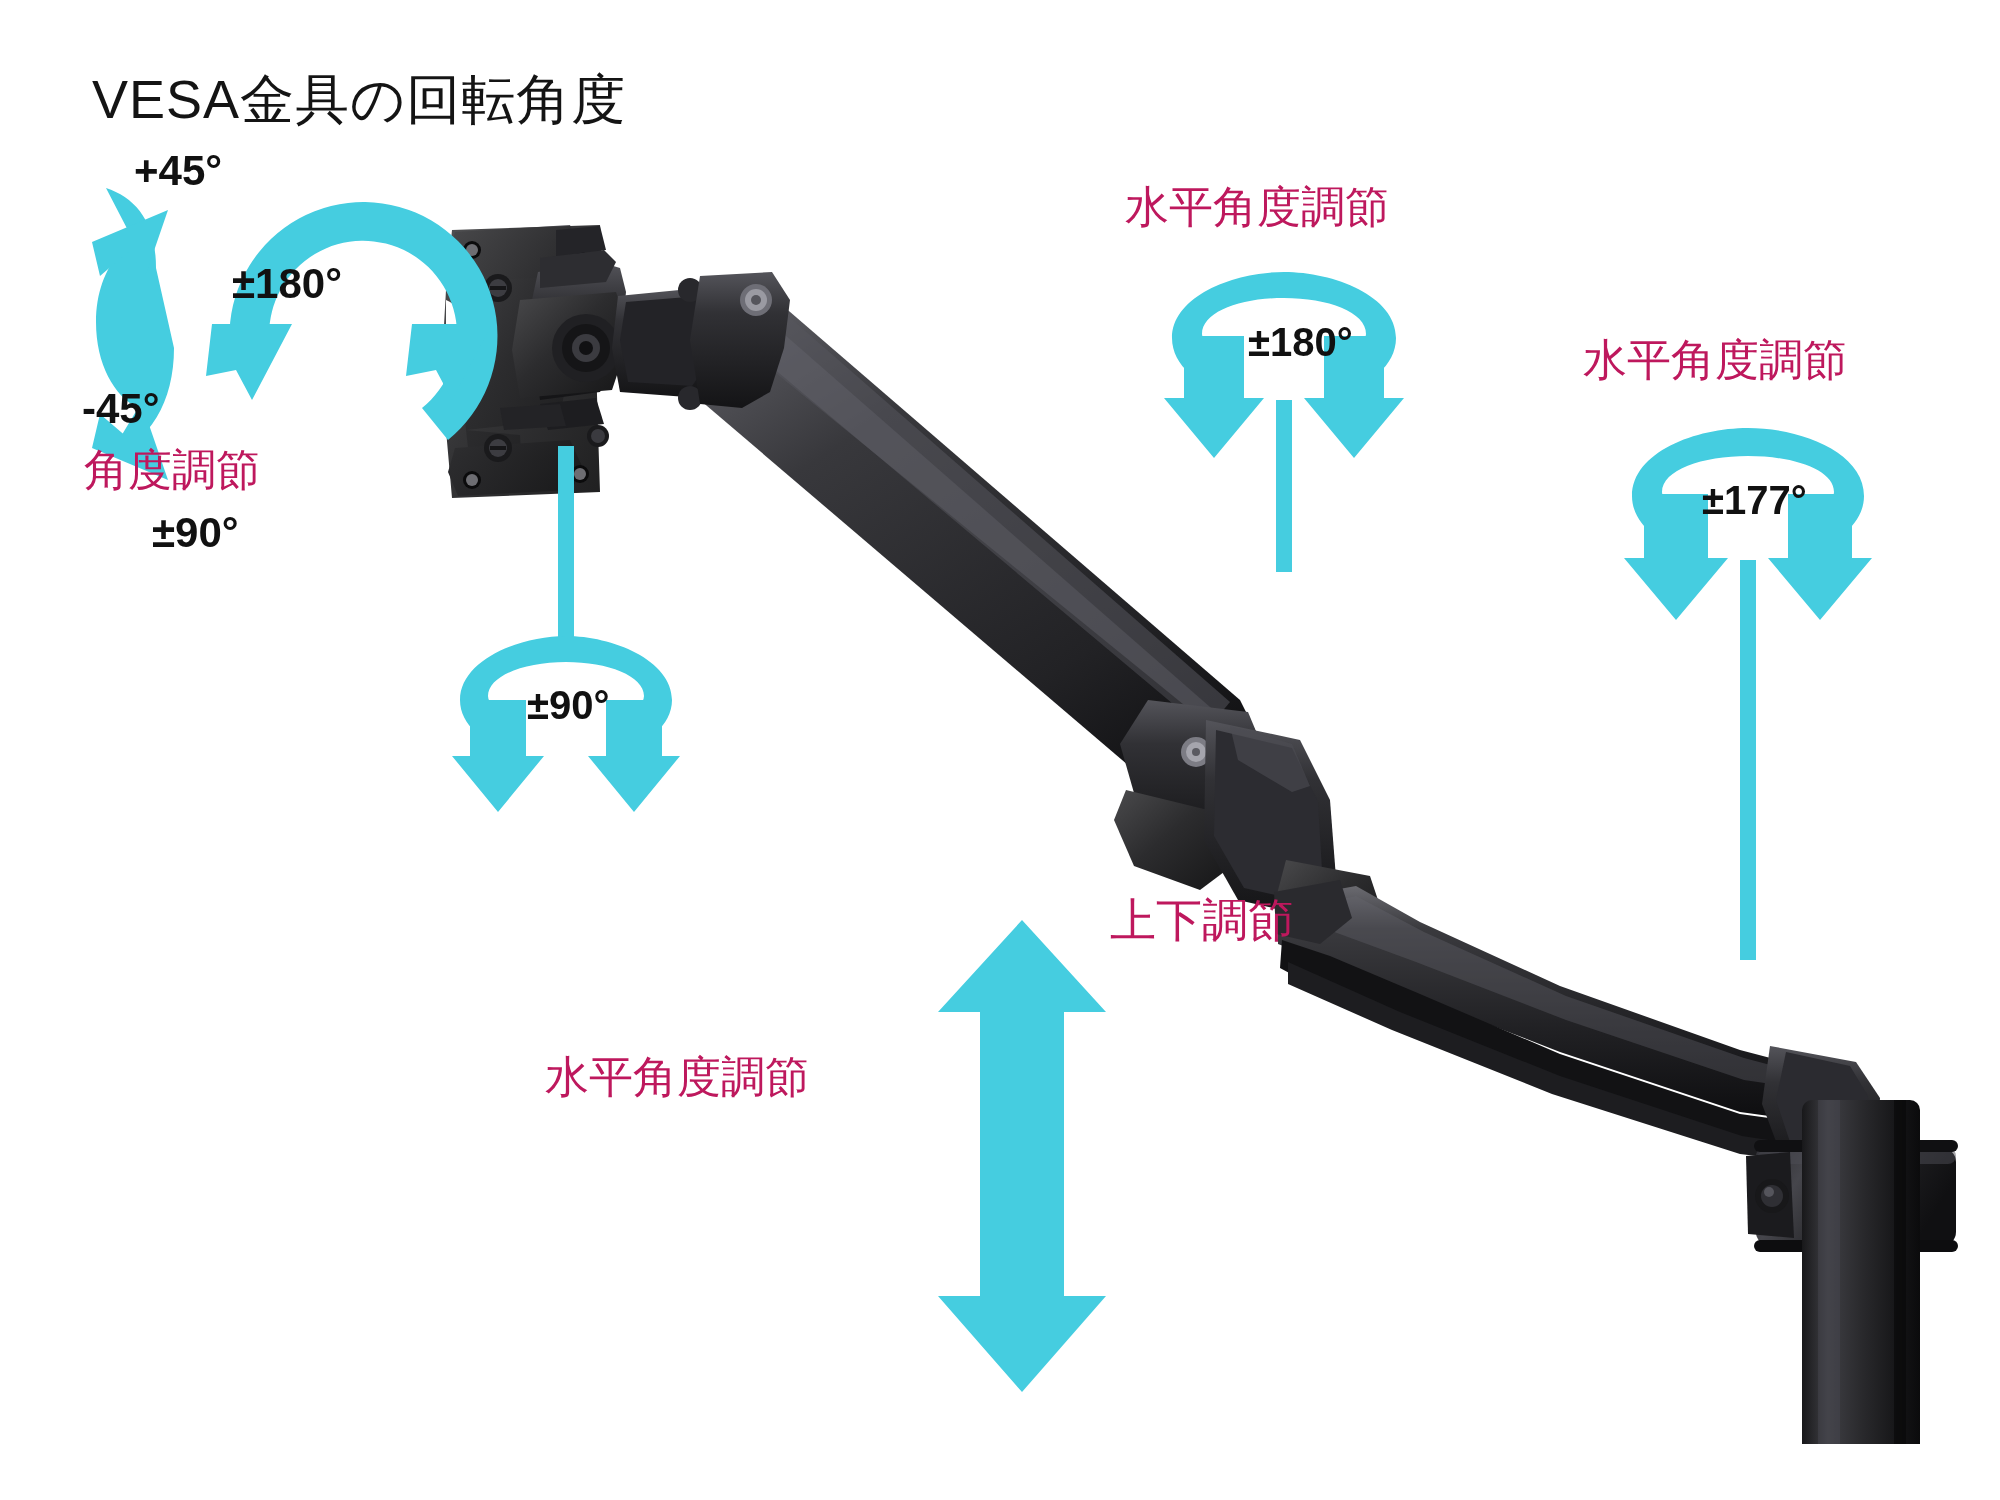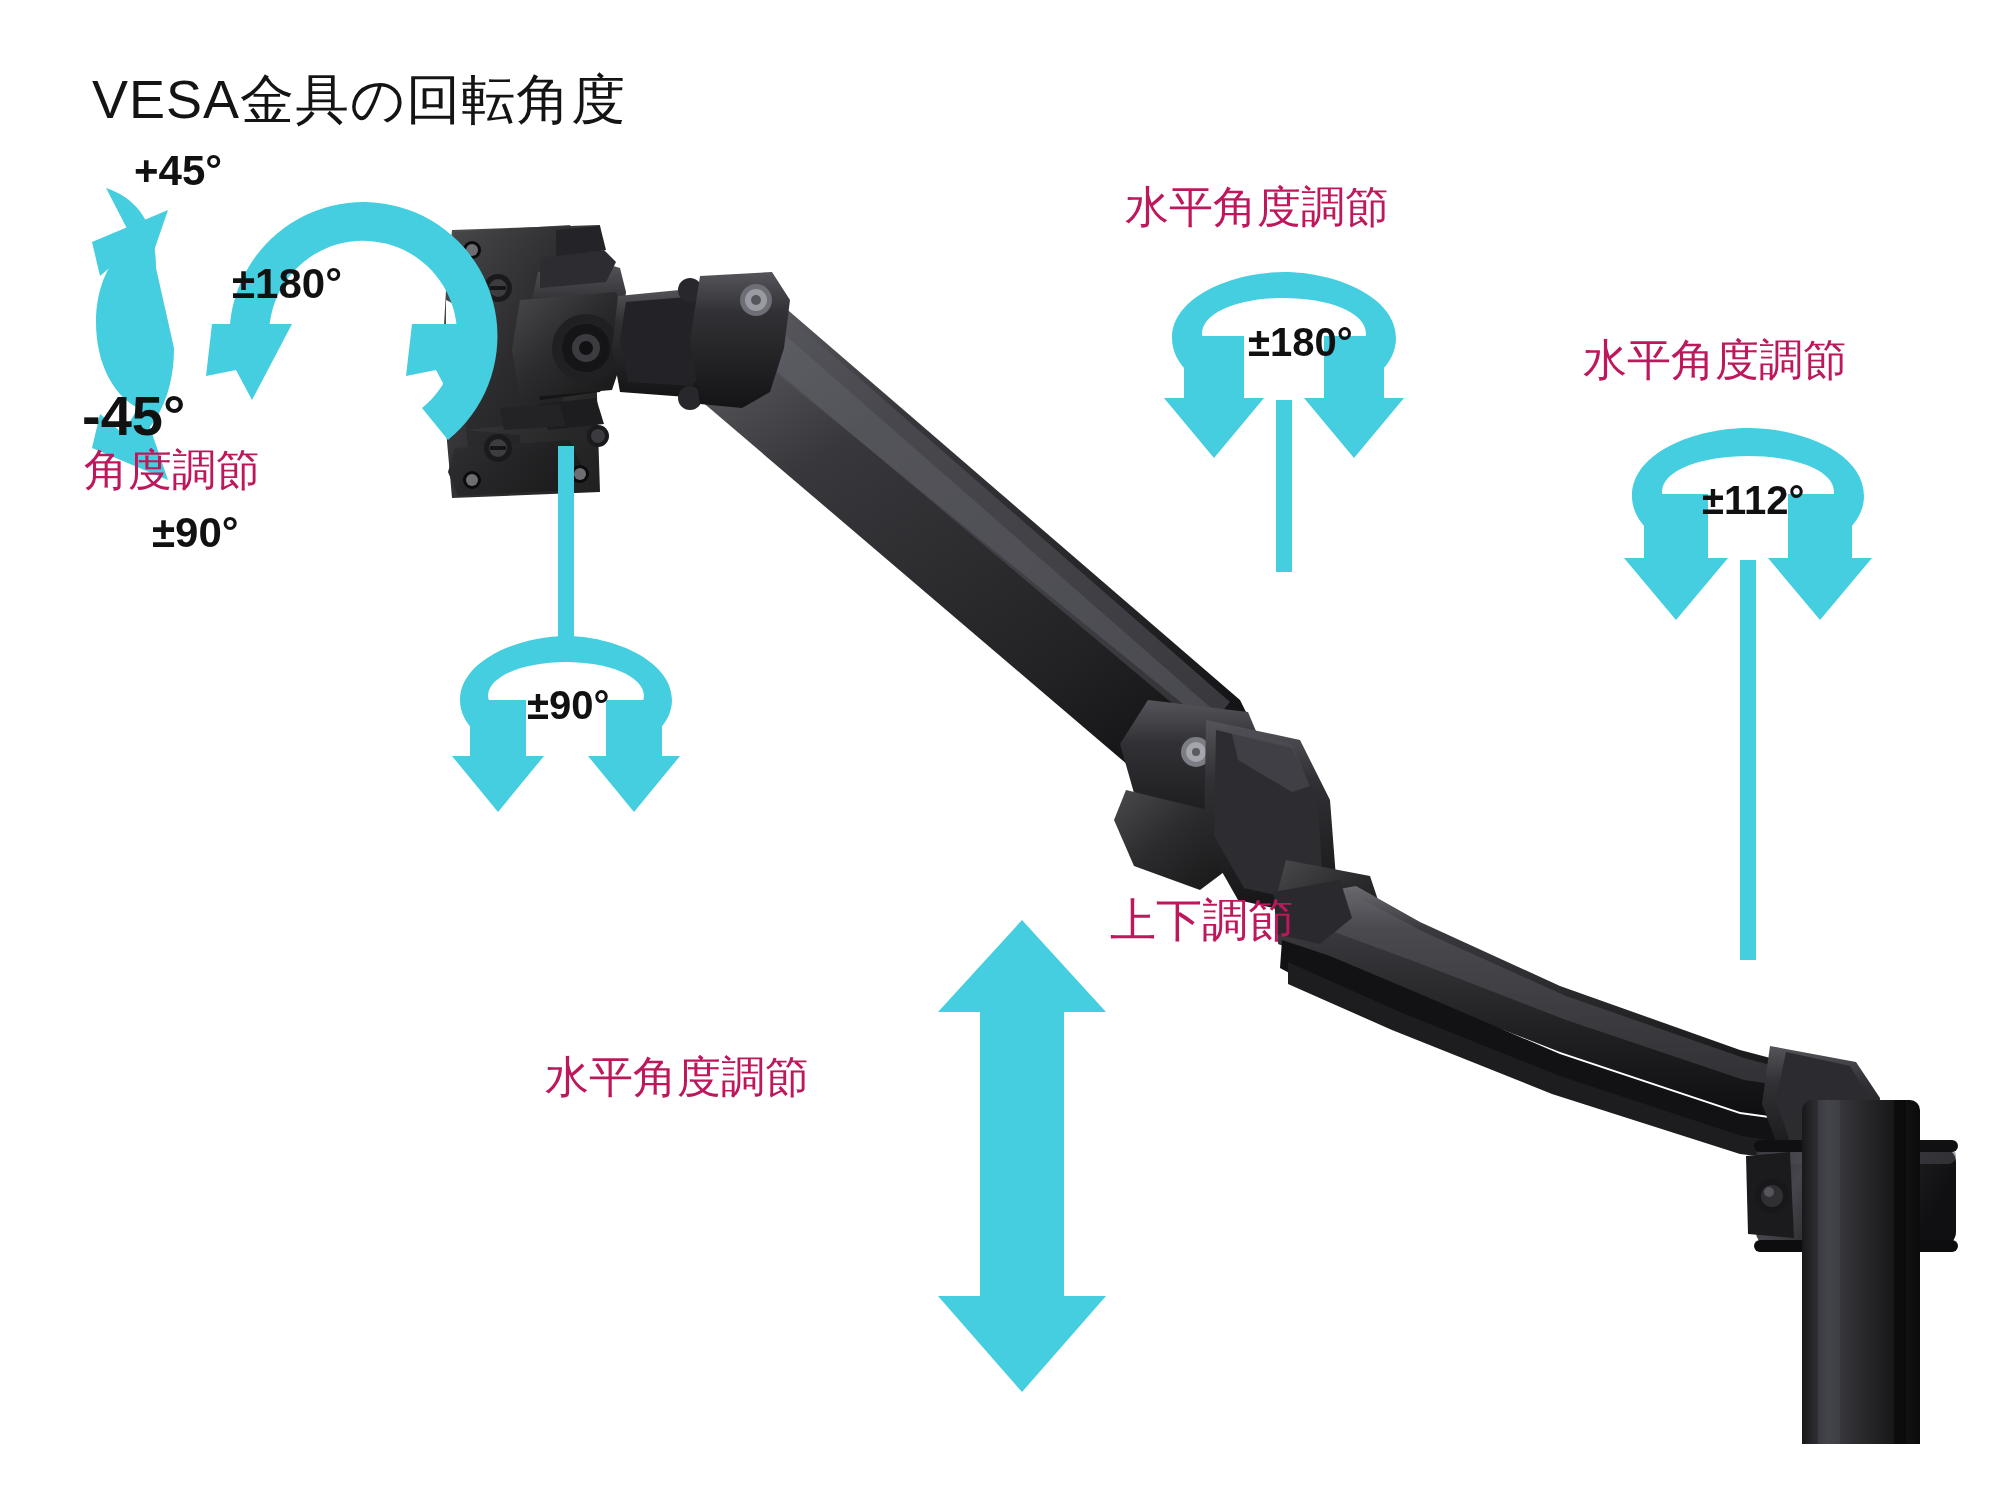--- a/index.html
+++ b/index.html
@@ -32,21 +32,21 @@
     color: #111111;
   }
 
   .jp-label {
     font-weight: 400;
     color: #be185d;
   }
 
   
   #label-plus45   { left: 86px;  top: 150px; font-size: 42px; margin-left: 48px; }
-  #label-minus45  { left: 82px;  top: 388px; font-size: 56px; }
+  #label-minus45  { left: 82px;  top: 388px; font-size: 42px; }
   #label-180-left { left: 232px; top: 263px; font-size: 42px; }
   #label-angle-adj{ left: 84px;  top: 448px; font-size: 44px; }
   #label-pm90-left{ left: 152px; top: 512px; font-size: 42px; }
 
   #label-h-center   { left: 545px; top: 1055px; font-size: 44px; }
   #label-pm90-center{ left: 527px; top: 685px; font-size: 40px; }
 
   #label-h-top   { left: 1125px; top: 185px; font-size: 44px; }
   #label-180-top { left: 1248px; top: 322px; font-size: 40px; }
 
@@ -333,19 +333,19 @@
     <div class="txt deg-bold" id="label-pm90-center">±90°</div>
 
     <div class="txt jp-label" id="label-h-center">水平角度調節</div>
 
     <div class="txt jp-label" id="label-h-top">水平角度調節</div>
 
     <div class="txt deg-bold" id="label-180-top">±180°</div>
 
     <div class="txt jp-label" id="label-h-right">水平角度調節</div>
 
-    <div class="txt deg-bold" id="label-135-right">±112°</div>
+    <div class="txt deg-bold" id="label-135-right">±177°</div>
 
     <div class="txt jp-label" id="label-vertical">上下調節</div>
 
   </div>
 
 </div>
 
 </body></html>

